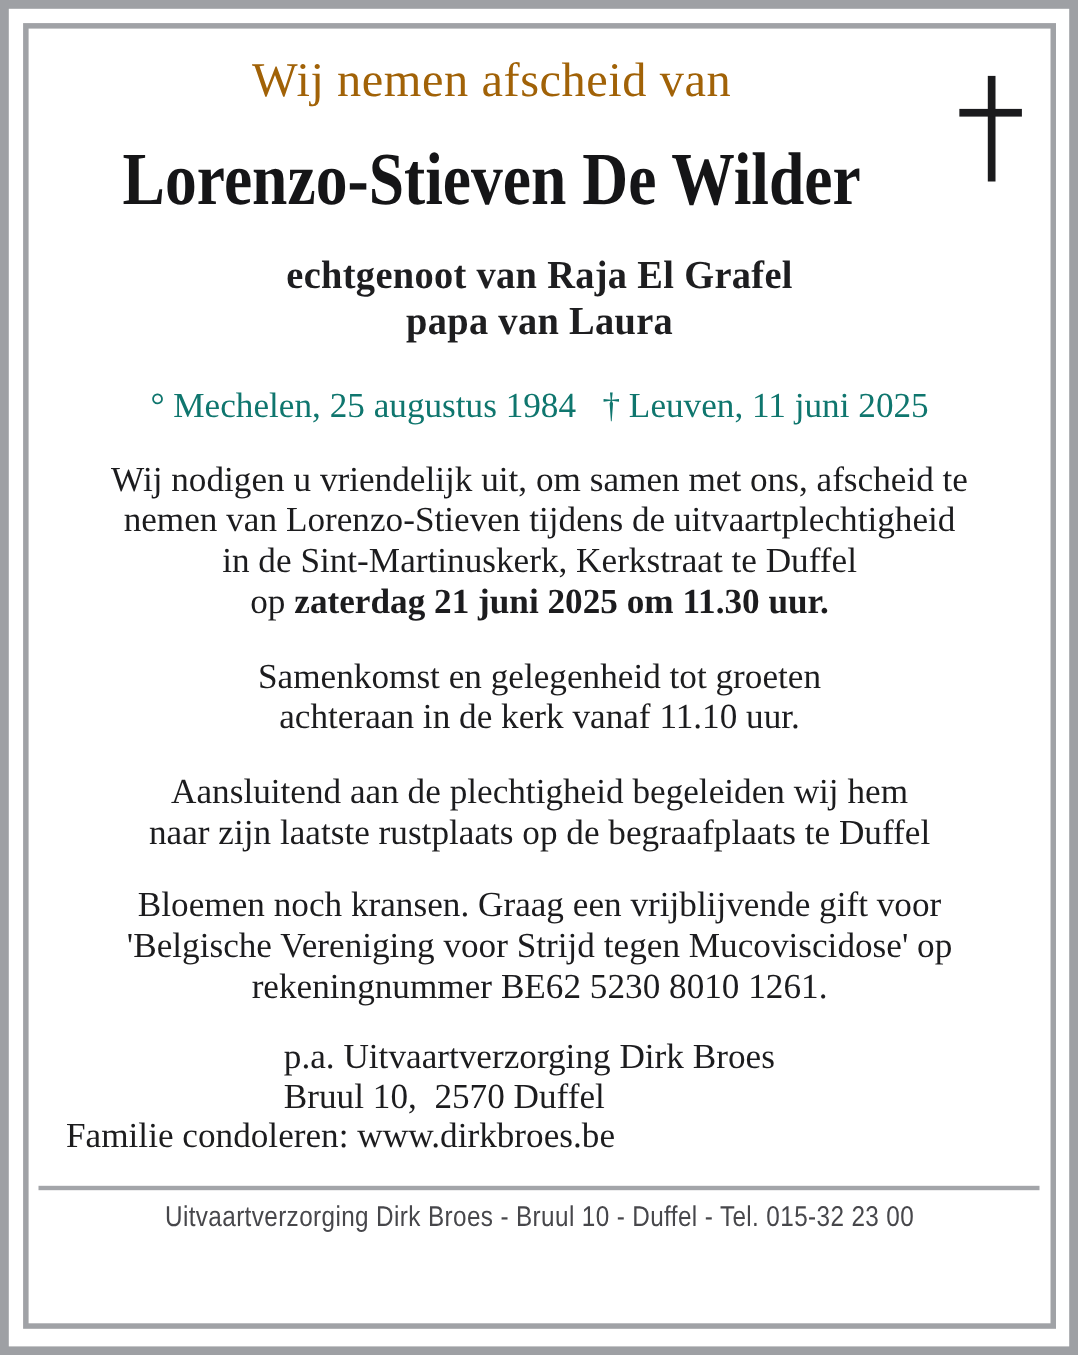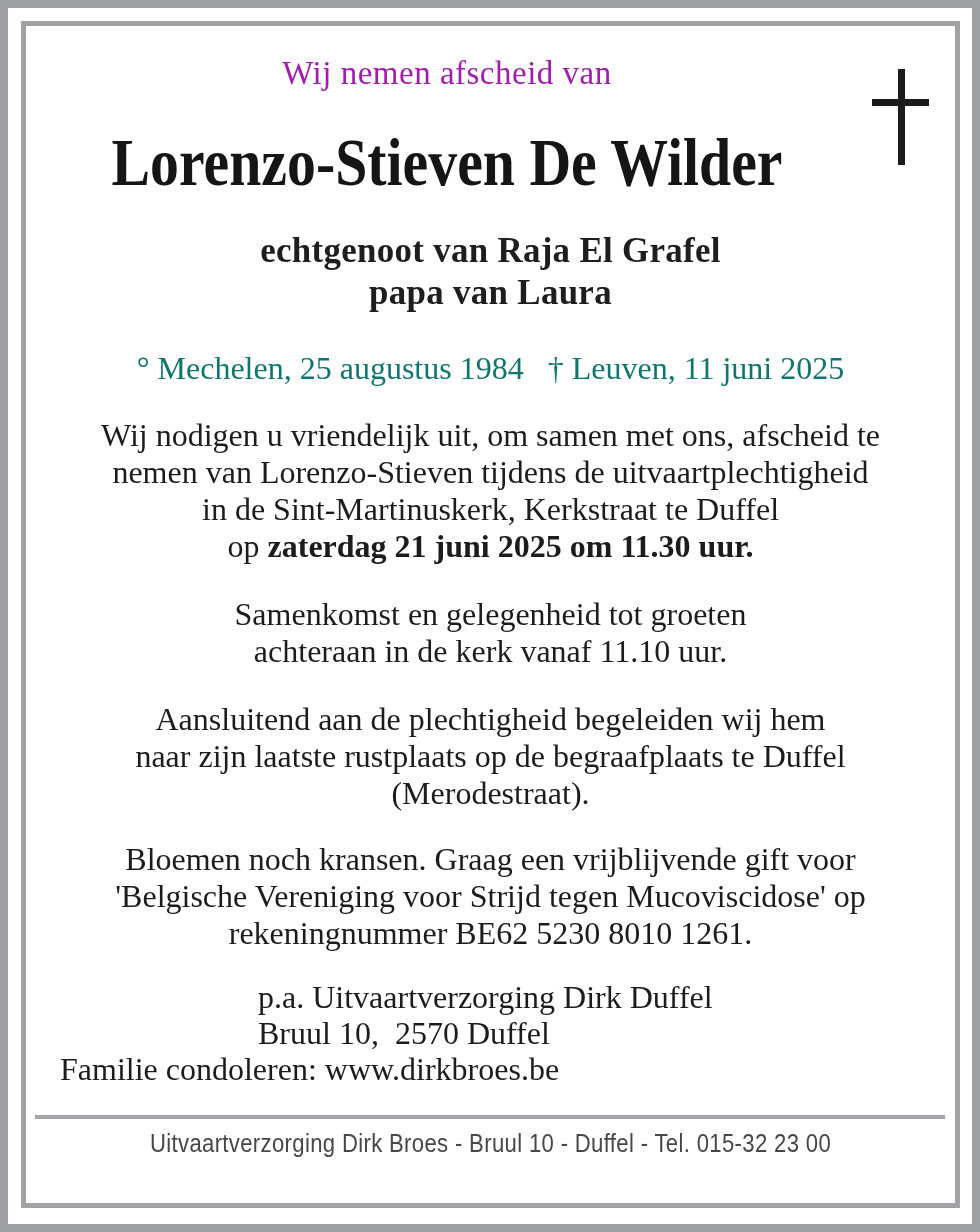--- a/index.html
+++ b/index.html
@@ -4,21 +4,21 @@
 <style>
   html,body{margin:0;padding:0;background:#ffffff;}
   body{width:980px;height:1232px;font-family:"Liberation Serif","DejaVu Serif",serif;}
   .page{position:relative;width:980px;height:1232px;box-sizing:border-box;
         border:8px solid #9ea0a4;background:#ffffff;overflow:hidden;}
   .inner-frame{position:absolute;left:13px;top:13px;right:12px;bottom:16px;
         border:5px solid #a0a2a6;background:#ffffff;}
   .content{position:relative;width:100%;height:100%;color:#1c1c1e;}
 
   .top-block{margin-right:87px;text-align:center;}
-  .intro{margin:27px 0 0 0;font-size:33px;line-height:40px;letter-spacing:0.5px;color:#a21caf;}
+  .intro{margin:27px 0 0 0;font-size:44px;line-height:40px;letter-spacing:0.5px;color:#a16207;}
   .name{margin:30px 0 0 0;font-size:68px;line-height:78px;font-weight:700;color:#151517;
         transform:scaleX(0.85);transform-origin:50% 0;white-space:nowrap;letter-spacing:0px;}
 
   .relations{margin-top:28px;text-align:center;font-size:36px;line-height:42px;
         font-weight:700;letter-spacing:0.3px;color:#1e1e20;transform:scaleX(0.97);transform-origin:50% 0;}
   .life-dates{margin:36px 0 0 0;text-align:center;font-size:32px;line-height:38px;
         white-space:pre-wrap;color:#0f766e;}
 
   .para{text-align:center;font-size:32px;line-height:37px;color:#1c1c1e;}
   .para .line{white-space:pre-wrap;}
@@ -64,31 +64,30 @@
       </div>
 
       <div class="para mt31">
         <div class="line">Samenkomst en gelegenheid tot groeten</div>
         <div class="line">achteraan in de kerk vanaf 11.10 uur.</div>
       </div>
 
       <div class="para mt31">
         <div class="line">Aansluitend aan de plechtigheid begeleiden wij hem</div>
         <div class="line">naar zijn laatste rustplaats op de begraafplaats te Duffel</div>
-        <div class="line">(Merodestraat).</div>
       </div>
 
       <div class="para mt29">
         <div class="line">Bloemen noch kransen. Graag een vrijblijvende gift voor</div>
         <div class="line">'Belgische Vereniging voor Strijd tegen Mucoviscidose' op</div>
         <div class="line">rekeningnummer BE62 5230 8010 1261.</div>
       </div>
 
       <div class="rouwadres">
-        <div class="row"><span class="label"></span><span class="val">p.a. Uitvaartverzorging Dirk Duffel</span></div>
+        <div class="row"><span class="label"></span><span class="val">p.a. Uitvaartverzorging Dirk Broes</span></div>
         <div class="row"><span class="label"></span><span class="val">Bruul 10,  2570 Duffel</span></div>
         <div class="digital">Familie condoleren: www.dirkbroes.be</div>
       </div>
 
       <div class="footer-rule"></div>
       <div class="footer-line">Uitvaartverzorging Dirk Broes - Bruul 10 - Duffel - Tel. 015-32 23 00</div>
 
     </div>
   </div>
 

